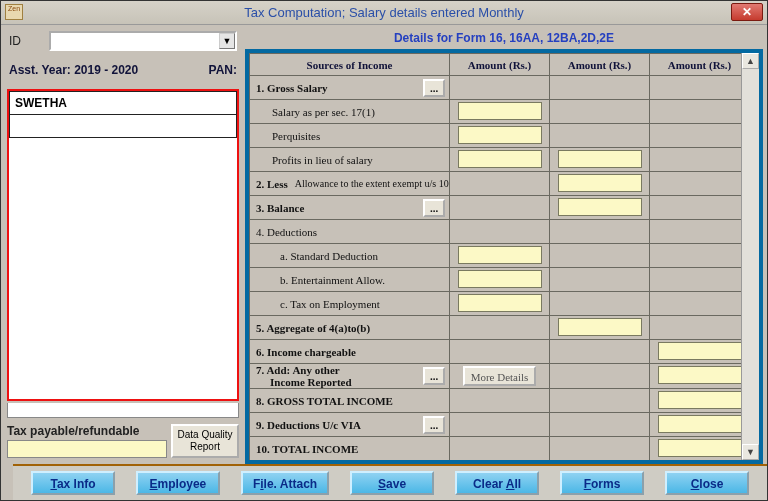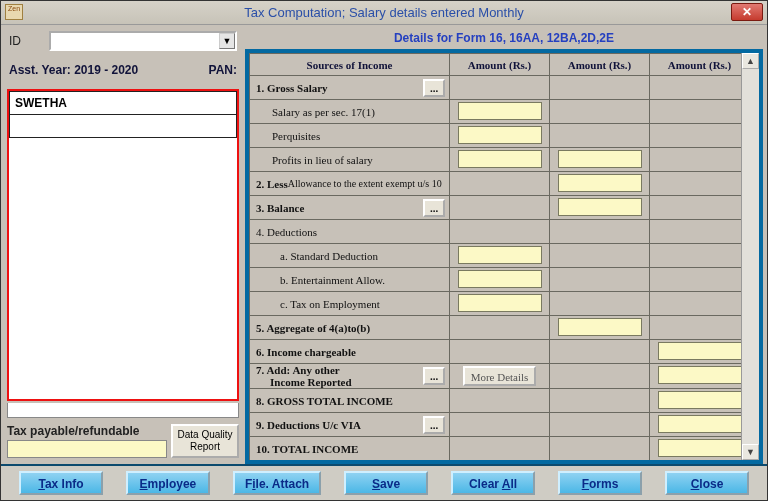--- a/index.html
+++ b/index.html
@@ -48,24 +48,24 @@
   table.grid th { background:#c7c1b8; font-weight:bold; font-size:11px; text-align:center; color:#11133a; height:22px; }
   table.grid td.lbl { background:#c7c1b8; font-size:11px; padding-left:6px; color:#111; }
   table.grid td.lbl.bold { font-weight:bold; }
   table.grid td.lbl.indent { padding-left:22px; }
   table.grid td.lbl.indent2 { padding-left:30px;margin-left:48px; }
   table.grid td.amt { background:#c7c1b8; text-align:center; }
   .yellow-in { display:inline-block; width:84px; height:18px; background:#fcf9c6; border:1px solid #7a7a60; }
   .more-btn { display:inline-block; height:20px; padding:0 6px; background:#e8e4d8; border:2px outset #fff; font-size:11px; color:#555; cursor:pointer; line-height:18px; }
   .dots-btn { display:inline-block; width:22px; height:18px; background:#e8e4d8; border:2px outset #fff; text-align:center; font-weight:bold; font-size:11px; line-height:14px; cursor:pointer; margin-left:2px; }
   .lbl-flex { display:flex; align-items:center; justify-content:space-between; padding-right:4px; height:100%; }
-  .less-txt { display:flex; align-items:center; gap:0; }
+  .less-txt { display:flex; align-items:center; gap:7px; }
   .less-sub { font-size:10px; line-height:10px; }
 
-  .bottombar { position:absolute; left:0; right:0; bottom:0; height:36px; background:#cfccc4; border-top:2px solid #0c4a6e; display:flex; align-items:center; justify-content:space-between; padding:0 18px; }
+  .bottombar { position:absolute; left:12px; right:0; bottom:0; height:36px; background:#cfccc4; border-top:2px solid #a16207; display:flex; align-items:center; justify-content:space-between; padding:0 18px; }
   .bbtn { height:24px; min-width:84px; padding:0 10px; background:linear-gradient(#8fd2f2,#4bb7e6); border:2px outset #cfefff; color:#0a2b88; font-weight:bold; font-size:12px; cursor:pointer; text-align:center; line-height:22px; position:relative; }
   .bbtn .ul { text-decoration:underline; }
   col.c1 { width:200px; } col.c2 { width:100px; } col.c3 { width:100px; } col.c4 { width:100px; }
 </style>
 </head>
 <body>
 
 <div class="window">
   <div class="titlebar">
     <div class="logo">Zen</div>

